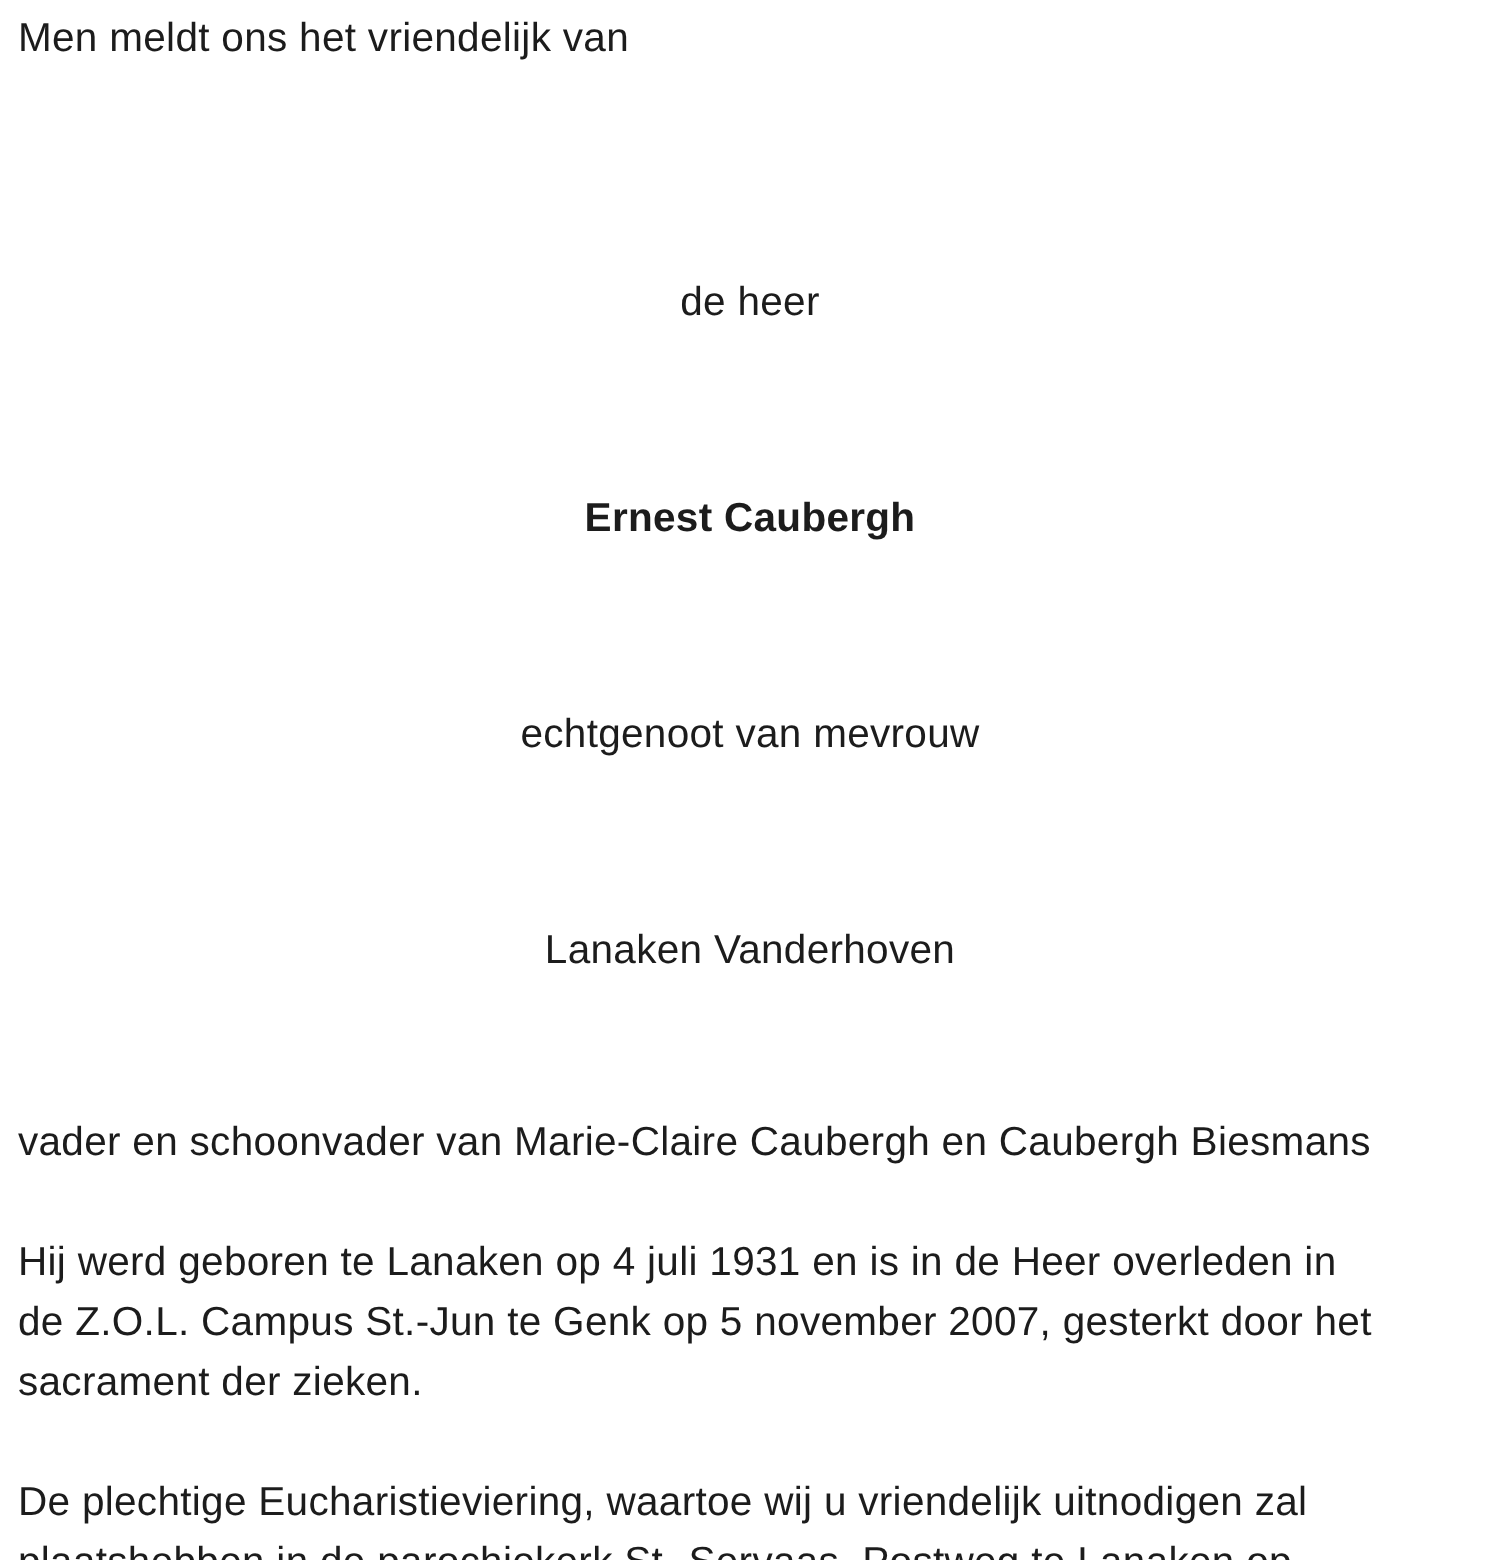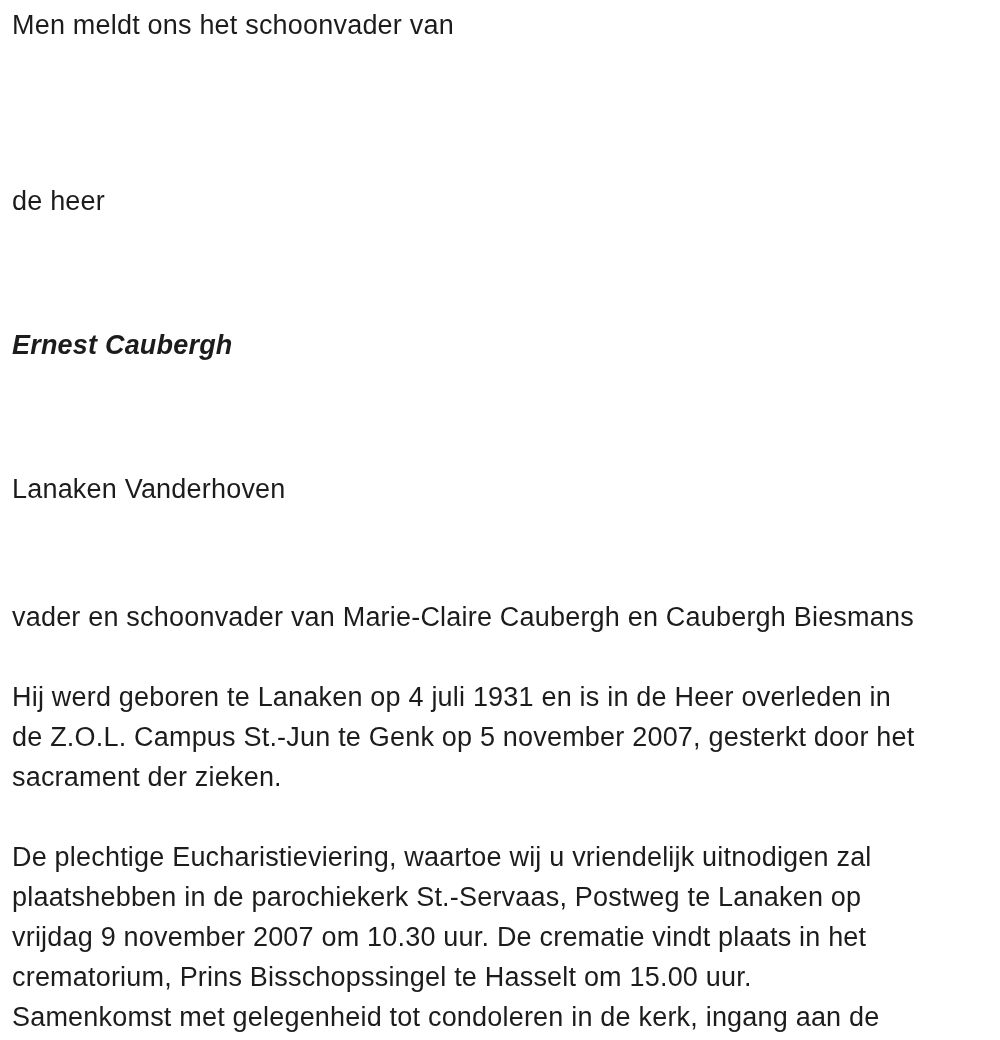--- a/index.html
+++ b/index.html
@@ -23,31 +23,32 @@
     margin: 0 0 40px 0;
     letter-spacing: 0.2px;
   }
   .para.tight { margin-bottom: 36px; }
   .header-block {
     white-space: pre;
     line-height: 48px;
     margin: 0 0 36px 0;
     letter-spacing: 0.2px;
   }
-  .header-block .line { line-height: 48px; }
-  .name-line { font-weight: bold; font-style: italic; }
+  .header-block .line { line-height: 48px; text-align: center; }
+  .name-line { font-weight: bold; }
 </style>
 </head>
 <body>
 
-<div class="para tight">Men meldt ons het schoonvader van</div>
+<div class="para tight">Men meldt ons het vriendelijk van</div>
 
 <div class="header-block">
   <div class="line">de heer</div>
   <div class="line name-line">Ernest Caubergh</div>
+  <div class="line">echtgenoot van mevrouw</div>
   <div class="line">Lanaken Vanderhoven</div>
 </div>
 
 <div class="para">vader en schoonvader van Marie-Claire Caubergh en Caubergh Biesmans</div>
 
 <div class="para">Hij werd geboren te Lanaken op 4 juli 1931 en is in de Heer overleden in
 de Z.O.L. Campus St.-Jun te Genk op 5 november 2007, gesterkt door het
 sacrament der zieken.</div>
 
 <div class="para">De plechtige Eucharistieviering, waartoe wij u vriendelijk uitnodigen zal

